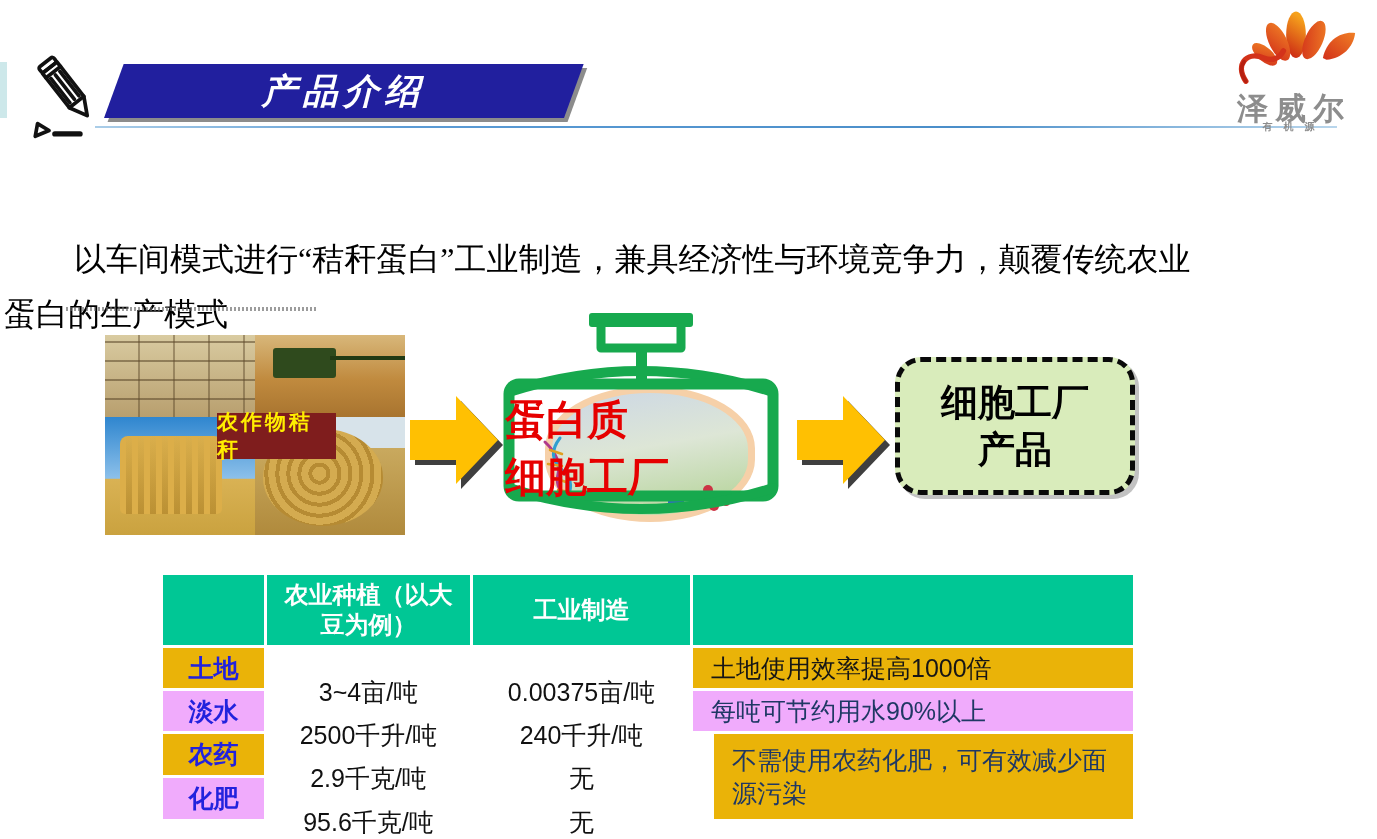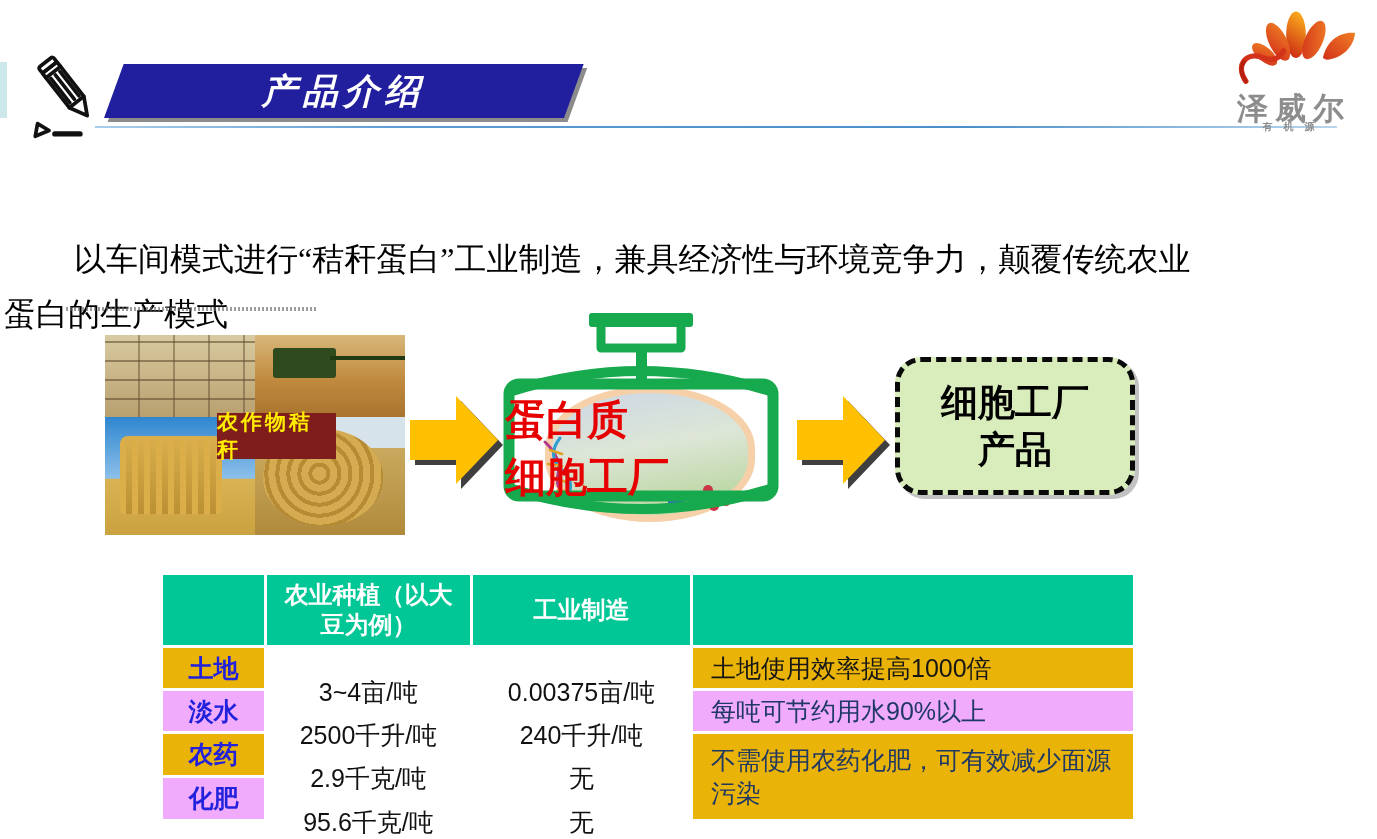--- a/index.html
+++ b/index.html
@@ -91,21 +91,21 @@
       grid-template-rows:70px 40px 40px 41px 41px;gap:3px;border-radius:7px;}
   .cmp-table>div{display:flex;align-items:center;justify-content:center;}
   .th{background:#00c795;color:#fff;font-weight:bold;font-size:24px;text-align:center;line-height:30px;padding:0 14px;}
   .r-dark{background:#eab308;}
   .r-light{background:#f0abfc;}
   .rowlabel{color:#2222dd;font-weight:bold;font-size:25px;}
   .val{color:#111;font-size:25px;margin-top:44px;}
   .note{justify-content:flex-start !important;padding:4px 18px;font-size:25px;text-align:left;line-height:33px;}
   .note-black{color:#161616;}
   .note-navy{color:#1f3864;}
-  .merged{grid-row:span 2;}
+  .merged{grid-row:span 2;margin-left:21px;}
 </style>
 </head>
 <body>
 
 <div id="slide">
 
   <div class="leftbar"></div>
 
   <svg class="pencil" viewBox="0 0 60 80">
     <g fill="none" stroke="#111" stroke-width="3.2" stroke-linejoin="round" stroke-linecap="round">

